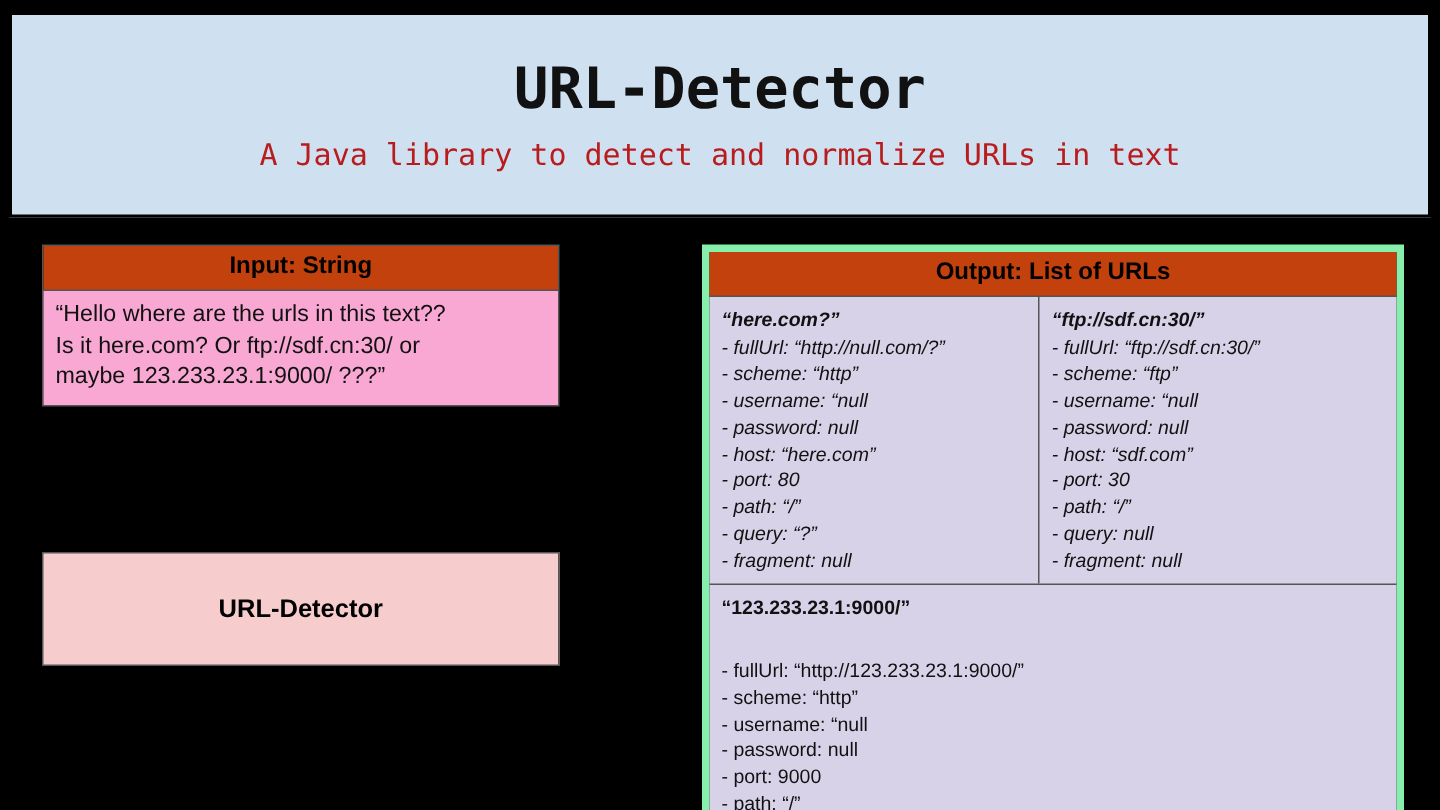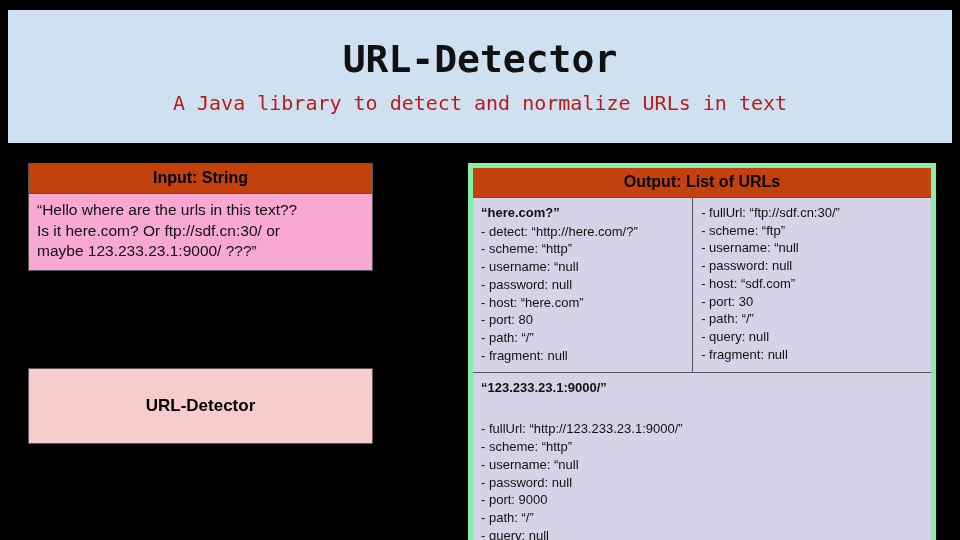--- a/index.html
+++ b/index.html
@@ -105,21 +105,21 @@
   }
   #output-grid {
     display: flex;
     flex-direction: column;
     background: #d8d2e8;
   }
   .output-row {
     display: flex;
     flex-direction: row;
   }
-  .output-row.top { border-bottom: 1px solid #555555; }
+  .output-row.top { border-bottom: 1px solid #555555; font-style: italic; }
   .output-cell {
     box-sizing: border-box;
     padding: 6px 8px 7px 8px;
     font-size: 13px;
     color: #111111;
     line-height: 1.365;
   }
   .output-cell.left-col { width: 224px; border-right: 1px solid #555555; }
   .output-cell.right-col { width: 242px; }
   .output-cell.full-col { width: 466px; }
@@ -159,31 +159,33 @@
 </div>
 
 <div id="output-panel">
   <div class="panel-header">Output: List of URLs</div>
   <div id="output-grid">
 
     <div class="output-row top">
 
       <div class="output-cell left-col">
         <div class="cell-title">“here.com?”</div>
-        <div class="cell-line">- detect: “http://here.com/?”</div>
+        <div class="cell-line">- fullUrl: “http://null.com/?”</div>
         <div class="cell-line">- scheme: “http”</div>
         <div class="cell-line">- username: “null</div>
         <div class="cell-line">- password: null</div>
         <div class="cell-line">- host: “here.com”</div>
         <div class="cell-line">- port: 80</div>
         <div class="cell-line">- path: “/”</div>
+        <div class="cell-line">- query: “?”</div>
         <div class="cell-line">- fragment: null</div>
       </div>
 
       <div class="output-cell right-col">
+        <div class="cell-title">“ftp://sdf.cn:30/”</div>
         <div class="cell-line">- fullUrl: “ftp://sdf.cn:30/”</div>
         <div class="cell-line">- scheme: “ftp”</div>
         <div class="cell-line">- username: “null</div>
         <div class="cell-line">- password: null</div>
         <div class="cell-line">- host: “sdf.com”</div>
         <div class="cell-line">- port: 30</div>
         <div class="cell-line">- path: “/”</div>
         <div class="cell-line">- query: null</div>
         <div class="cell-line">- fragment: null</div>
       </div>

